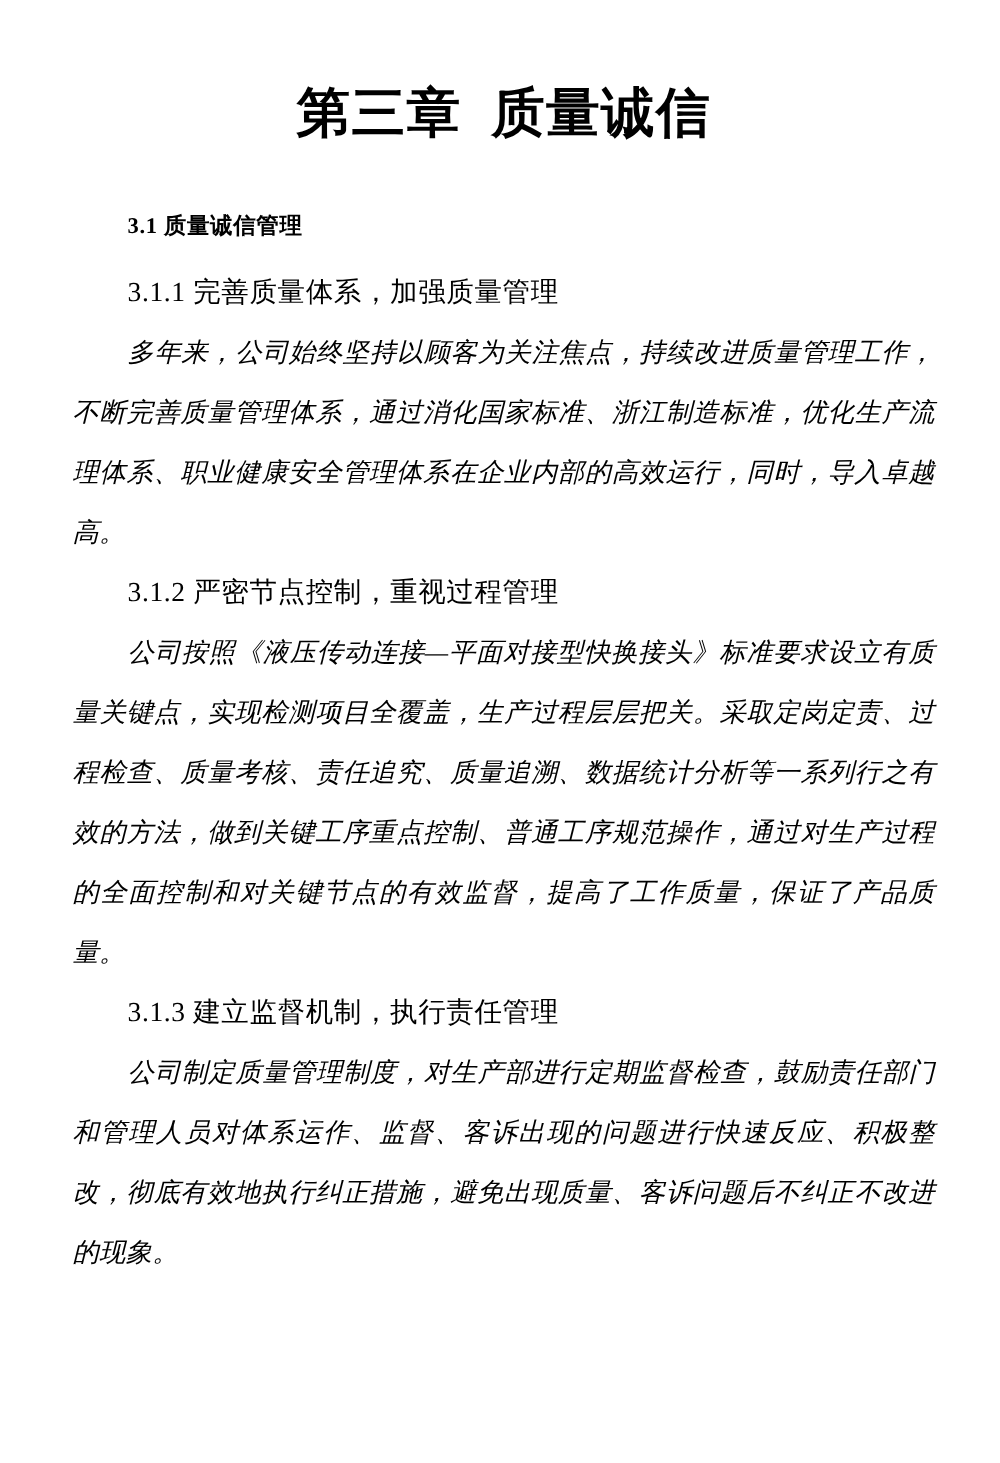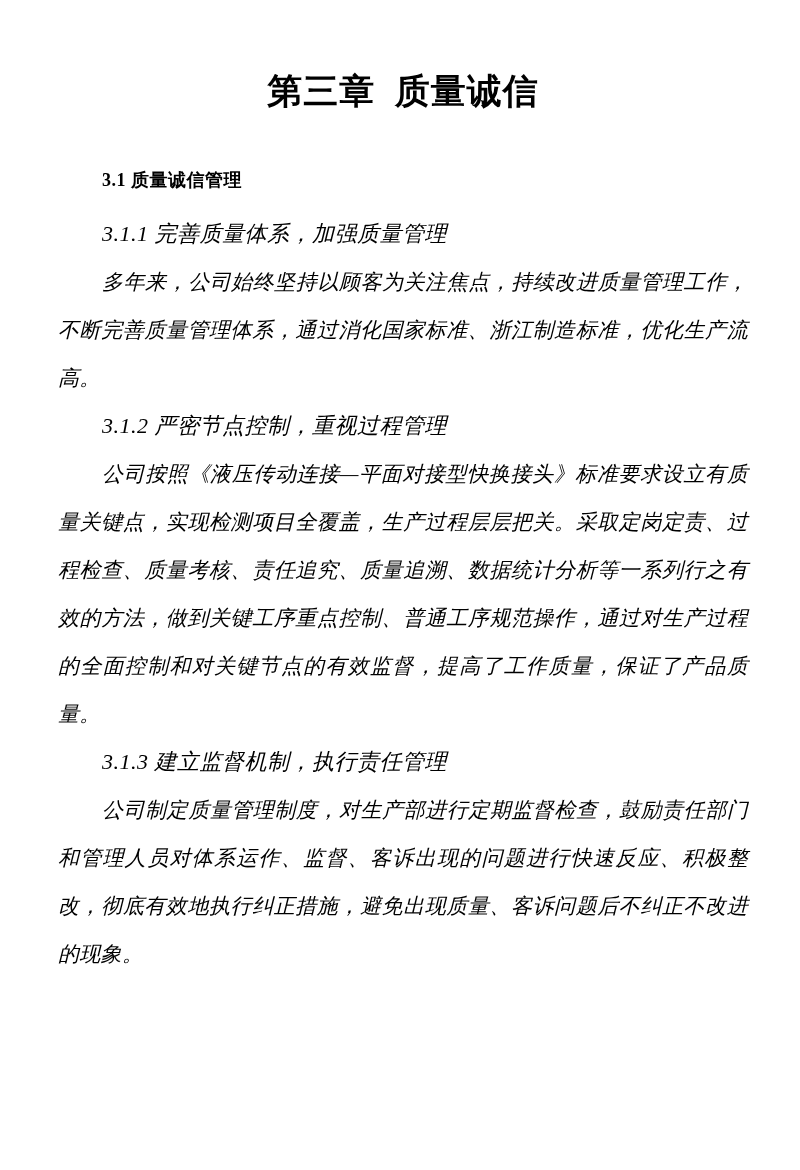--- a/index.html
+++ b/index.html
@@ -16,21 +16,21 @@
   }
   .page {
     position: relative;
     width: 800px;
     height: 1170px;
     background: #ffffff;
   }
   .doc-title {
     margin: 68px 52px 0 58px;
     text-align: center;
-    font-size: 35px;
+    font-size: 43px;
     font-weight: 700;
     line-height: 48px;
     white-space: pre;
     letter-spacing: 1px;
   }
   .content {
     padding: 0 52px 0 58px;
     font-size: 21px;
   }
   .sec-h {
@@ -41,21 +41,20 @@
     line-height: 48px;
     letter-spacing: 0.5px;
   }
   .sub-h {
     margin: 0;
     padding-left: 44px;
     font-size: 22px;
     font-weight: 400;
     line-height: 48px;
     letter-spacing: 0.5px;
-    font-style: italic;
   }
   .para {
     margin: 0;
     font-style: italic;
   }
   .tline {
     line-height: 48px;
     text-align: justify;
     text-align-last: justify;
     text-justify: inter-character;
@@ -76,20 +75,21 @@
   <h1 class="doc-title">第三章  质量诚信</h1>
 
   <div class="content">
 
     <h2 class="sec-h">3.1 质量诚信管理</h2>
 
     <h3 class="sub-h">3.1.1 完善质量体系，加强质量管理</h3>
     <div class="para">
         <div class="tline first">多年来，公司始终坚持以顾客为关注焦点，持续改进质量管理工作，</div>
         <div class="tline">不断完善质量管理体系，通过消化国家标准、浙江制造标准，优化生产流</div>
+        <div class="tline">理体系、职业健康安全管理体系在企业内部的高效运行，同时，导入卓越</div>
         <div class="tline last">高。</div>
       </div>
 
     <h3 class="sub-h">3.1.2 严密节点控制，重视过程管理</h3>
     <div class="para">
         <div class="tline first">公司按照《液压传动连接—平面对接型快换接头》标准要求设立有质</div>
         <div class="tline">量关键点，实现检测项目全覆盖，生产过程层层把关。采取定岗定责、过</div>
         <div class="tline">程检查、质量考核、责任追究、质量追溯、数据统计分析等一系列行之有</div>
         <div class="tline">效的方法，做到关键工序重点控制、普通工序规范操作，通过对生产过程</div>
         <div class="tline">的全面控制和对关键节点的有效监督，提高了工作质量，保证了产品质</div>

